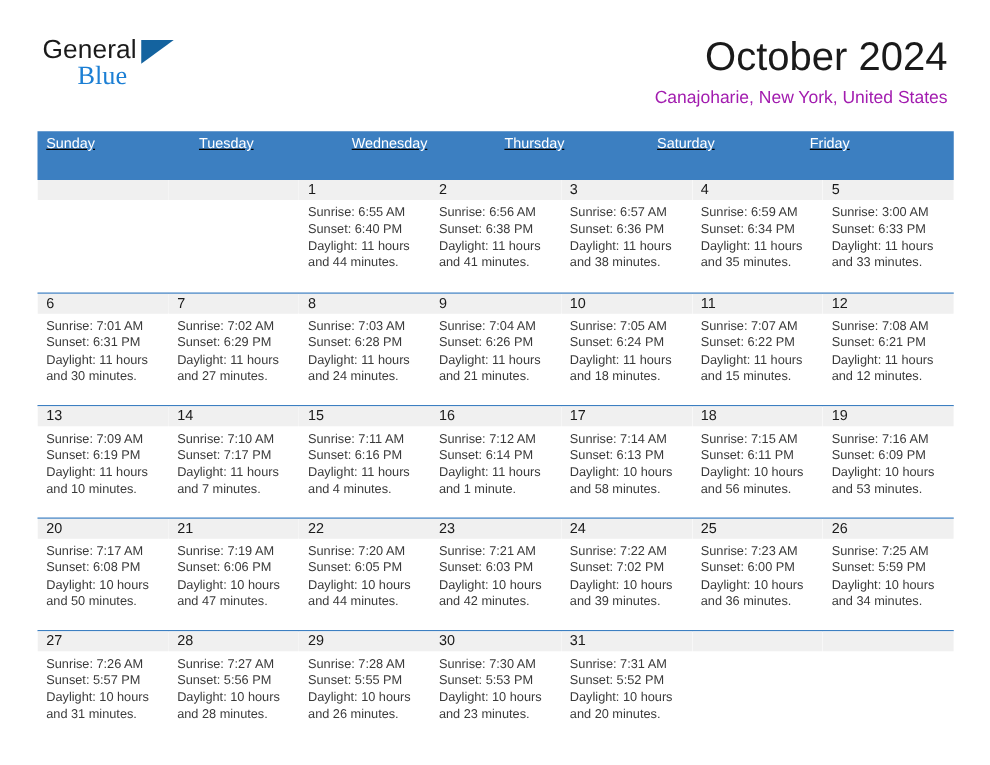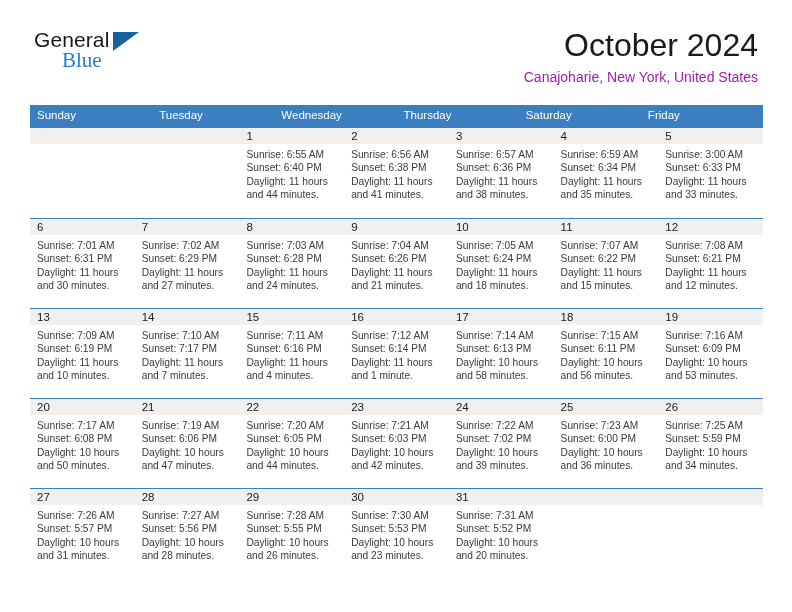--- a/index.html
+++ b/index.html
@@ -88,21 +88,22 @@
   
   .calendar {
     position: absolute;
     left: 30px;
     top: 105px;
     width: 733px;
   }
   .weekday-row {
     display: flex;
     background: #3c7fc1;
-    height: 23px;
+    height: 39px;
+    text-decoration: underline;
   }
   .weekday {
     flex: 1 1 0;
     color: #ffffff;
     font-size: 11.5px;
     line-height: 21px;
     padding-left: 7px;
     box-sizing: border-box;
     white-space: nowrap;
   }

